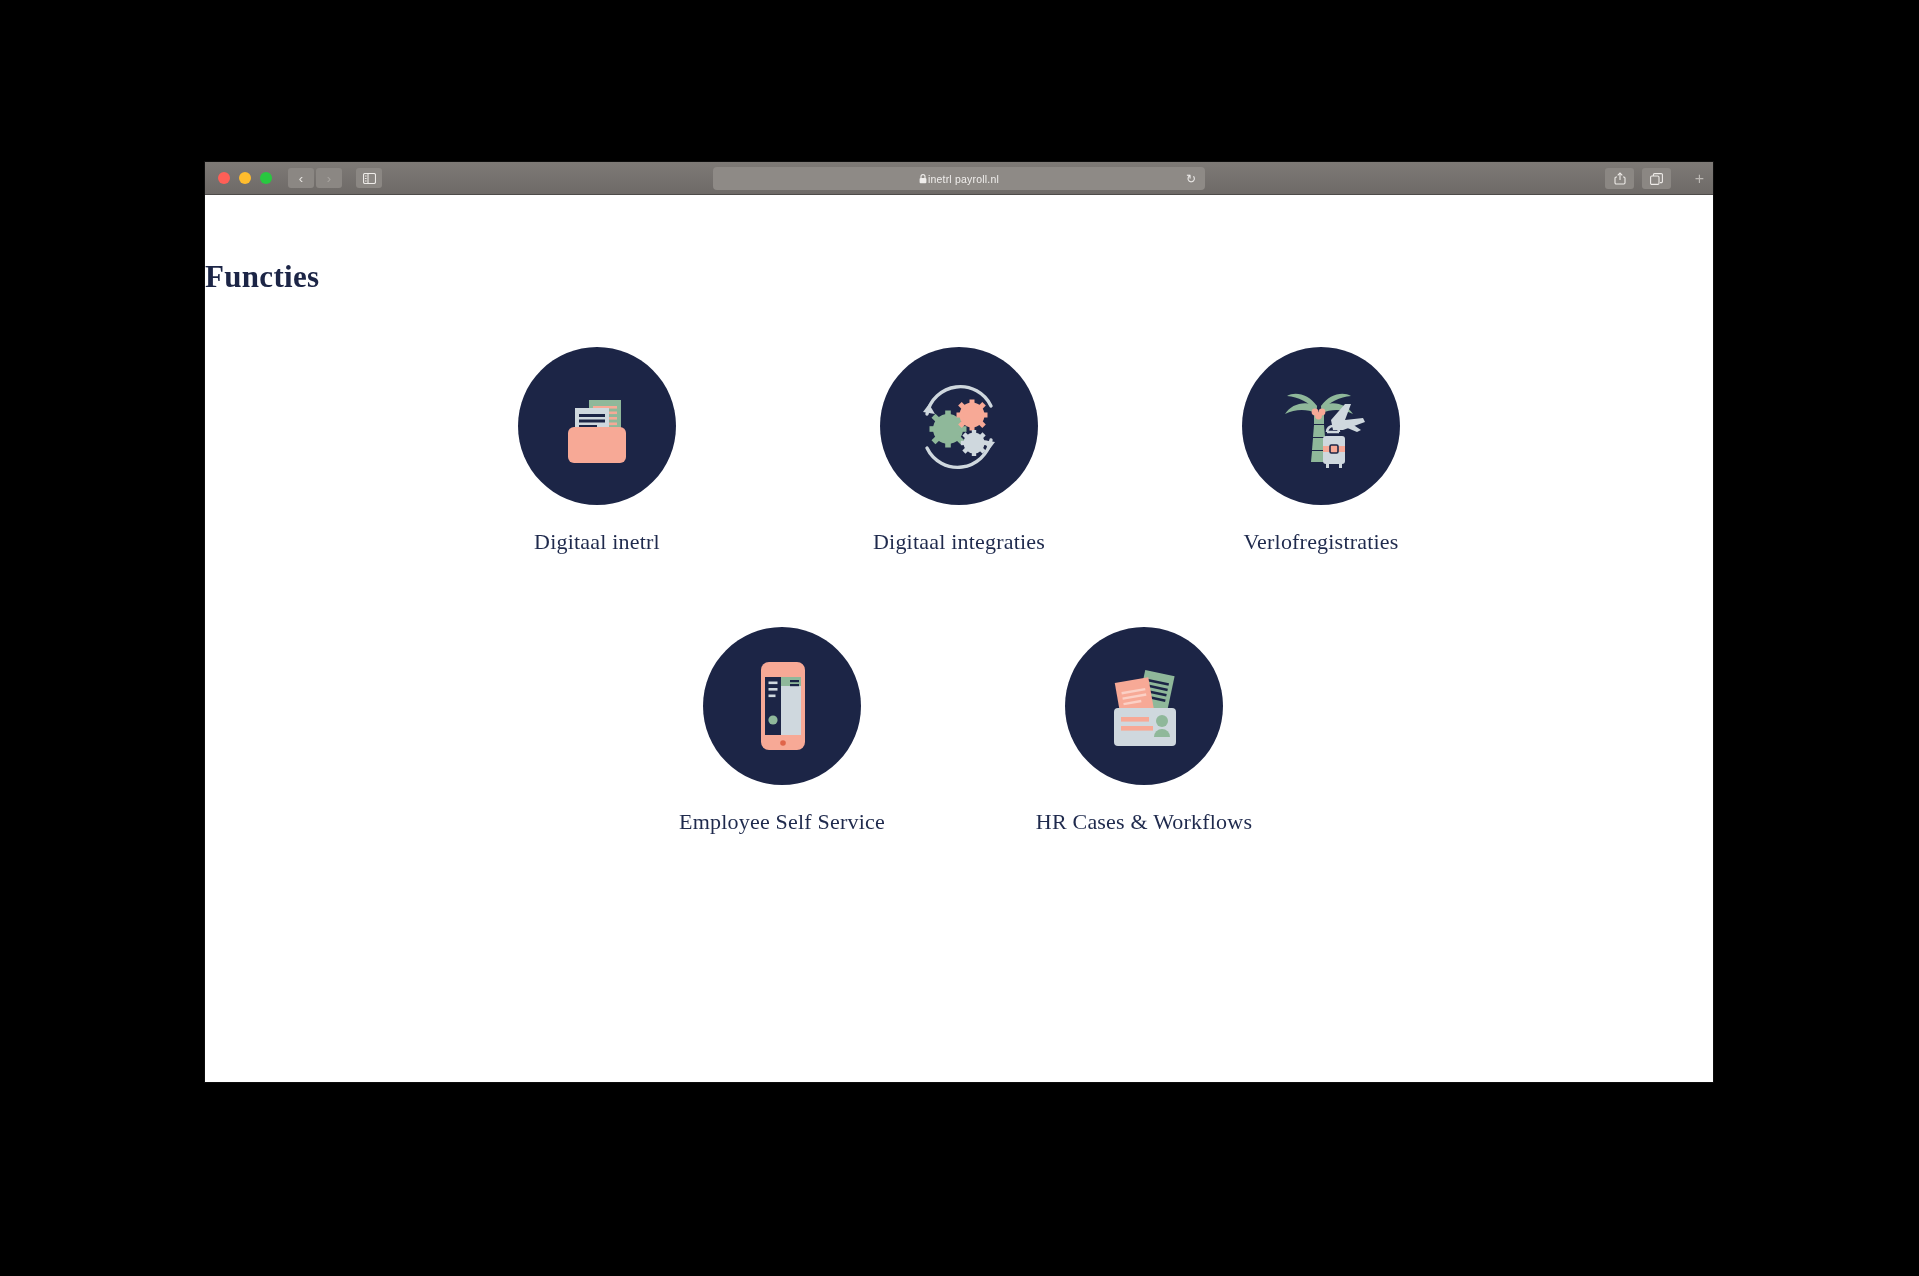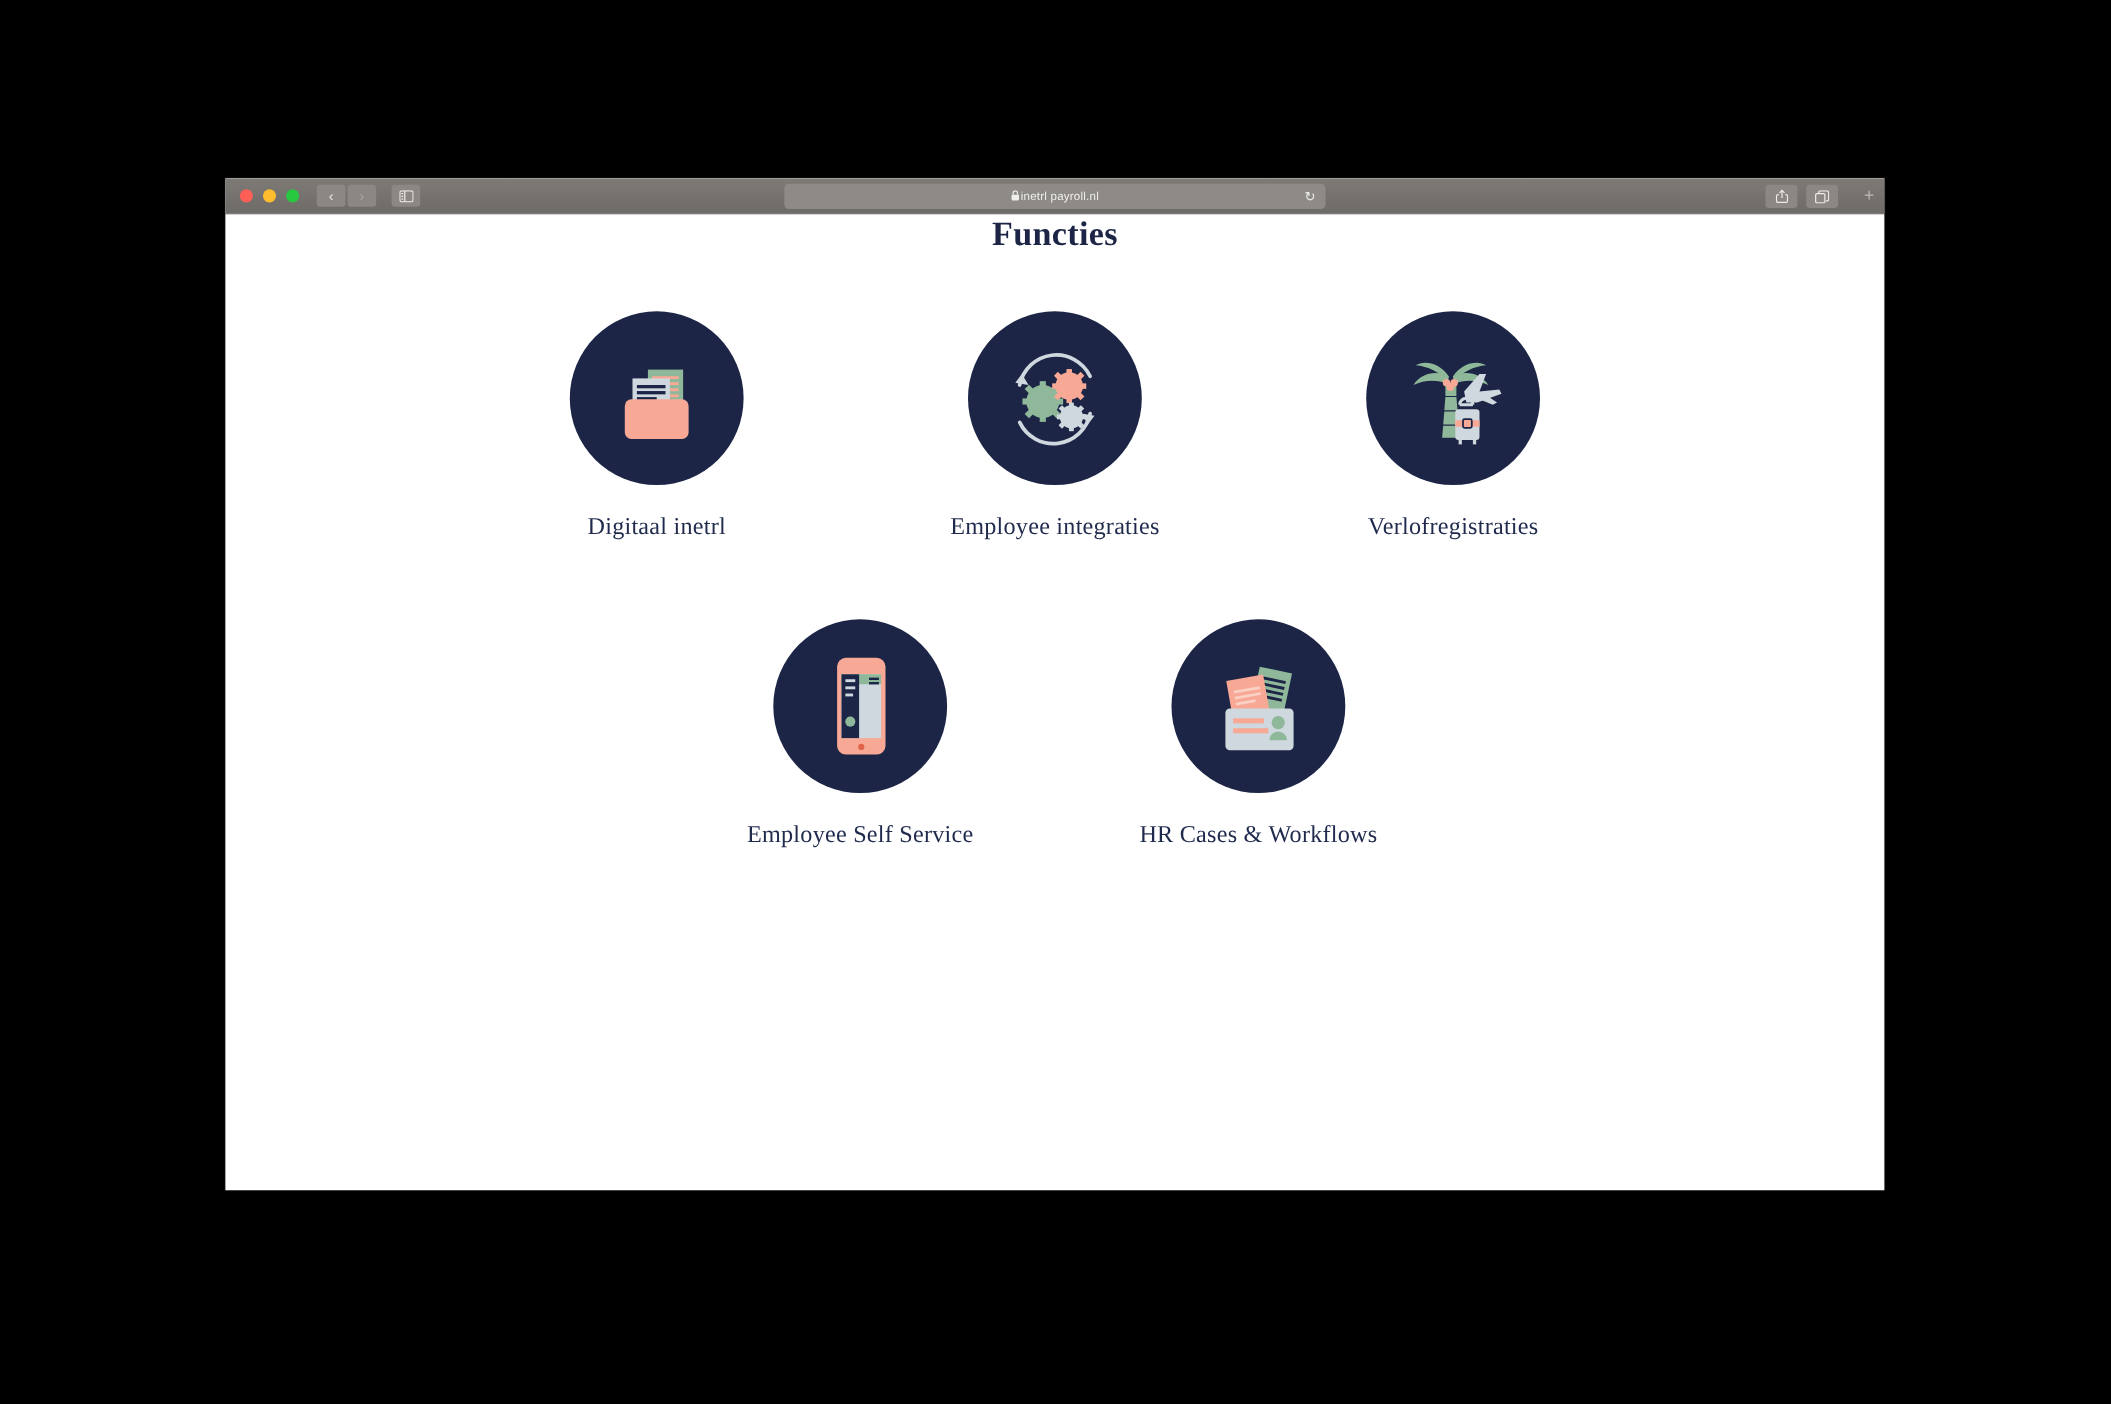--- a/index.html
+++ b/index.html
@@ -80,21 +80,22 @@
   .plusbtn {
     position:absolute; right:9px; top:9px;
     color:#bdb9b5; font-size:16px; line-height:1;
     font-family:"Liberation Sans", sans-serif;
   }
 
   
   .page { position:relative; width:100%; height:887px; background:#ffffff; }
 
   .page-title {
-    text-align:center;
+    text-align:left;
+    margin-top:64px;
     font-size:31px;
     font-weight:700;
     color:#1c2546;
     letter-spacing:0.3px;
     font-family:"Liberation Serif", serif;
   }
 
   .grid { margin-top:52px; }
   .row { display:flex; justify-content:center; }
   .row-1 { gap:180px; }
@@ -253,21 +254,21 @@
                     <rect x="53.8" y="66.8" width="6" height="4.4"></rect>
                     <rect x="74.2" y="66.8" width="6" height="4.4"></rect>
                     <rect x="56.8" y="59" width="4.4" height="6" transform="rotate(-45 59 62)"></rect>
                     <rect x="72.8" y="73" width="4.4" height="6" transform="rotate(-45 75 76)"></rect>
                     <rect x="72.8" y="59" width="4.4" height="6" transform="rotate(45 75 62)"></rect>
                     <rect x="56.8" y="73" width="4.4" height="6" transform="rotate(45 59 76)"></rect>
                   </g>
                 </svg>
               </span>
             </div>
-            <div class="feature-label">Employee integraties</div>
+            <div class="feature-label">Digitaal integraties</div>
           </div>
 
           <div class="feature">
             <div class="circle">
               <span>
                 <svg width="100" height="100" viewBox="0 0 100 100">
 
                   <g fill="#8fb89a">
                     <path d="M46 30 C34 24 20 28 14 38 C24 33 36 33 45 37 Z"></path>
                     <path d="M46 30 C38 18 24 15 16 20 C27 21 38 26 45 35 Z"></path>

